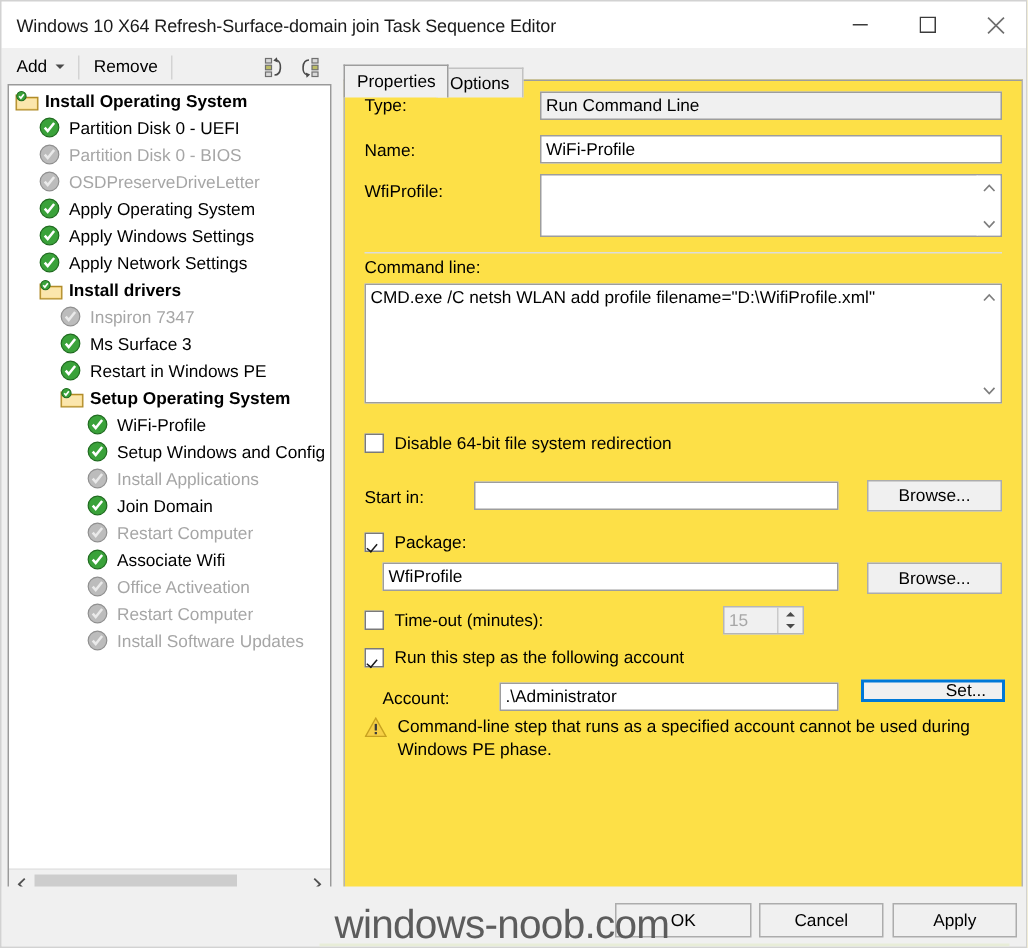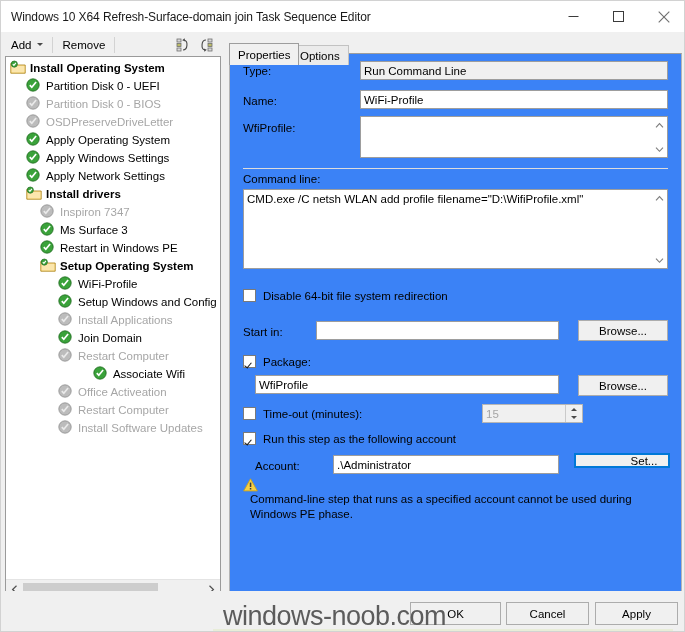--- a/index.html
+++ b/index.html
@@ -168,21 +168,21 @@
     background: #ebebeb;
     border-color: #c2c2c2;
     z-index: 1;
   }
   #tab-properties { left: 0; }
   #tab-options { left: 62px; }
 
   .panel {
     position: absolute; left: 228px; top: 52px;
     width: 453px; height: 540px;
-    background: #3b82f6;
+    background: #fde047;
     border: 1px solid #b4b4b4;
     border-top: 1px solid #9d9d9d;
   }
 
   .lbl {
     position: absolute;
     font-size: 11.5px;
     color: #000;
     white-space: nowrap;
   }
@@ -296,21 +296,20 @@
     border-right: 3.2px solid transparent;
   }
   .spin-up { border-bottom: 3.6px solid #4a4a4a; }
   .spin-dn { border-top: 3.6px solid #4a4a4a; }
 
   
   .warn {
     position: absolute;
     display: flex;
     align-items: flex-start;
-    flex-direction: column;
   }
   .warn-txt {
     margin-left: 7px;
     font-size: 11.5px;
     line-height: 15px;
     width: 420px;
   }
 
   
   .footer {
@@ -551,21 +550,21 @@
         </div>
         <div class="tree-row lvl3 step disabled" style="padding-left: 52px;">
           <span class="ico">
             <svg width="14" height="14" viewBox="0 0 14 14">
               <circle cx="7" cy="7" r="6.2" fill="#bcbcbc" stroke="#8f8f8f" stroke-width="0.8"></circle>
               <path d="M3.8 7.1 L5.8 9.3 L10.1 4" fill="none" stroke="#eaeaea" stroke-width="1.7"></path>
             </svg>
           </span>
           <span class="tree-label">Restart Computer</span>
         </div>
-        <div class="tree-row lvl3 step enabled" style="padding-left: 52px; justify-content: center;">
+        <div class="tree-row lvl3 step enabled" style="padding-left: 52px;">
           <span class="ico">
             <svg width="14" height="14" viewBox="0 0 14 14">
               <circle cx="7" cy="7" r="6.2" fill="#3aa23a" stroke="#1f6b1f" stroke-width="0.8"></circle>
               <path d="M3.8 7.1 L5.8 9.3 L10.1 4" fill="none" stroke="#ffffff" stroke-width="1.7"></path>
             </svg>
           </span>
           <span class="tree-label">Associate Wifi</span>
         </div>
         <div class="tree-row lvl3 step disabled" style="padding-left: 52px;">
           <span class="ico">
@@ -682,21 +681,21 @@
     </div>
     <div class="tinput" style="left:25px; top:321px; width:304px; height:19px;">WfiProfile</div>
     <div class="btn" style="left:348px; top:321px; width:90px; height:21px;">
       <span>Browse...</span>
     </div>
 
     <div class="cb-wrap" style="left:13px; top:353px;">
       <span class="cb" id="cb-timeout"></span>
       <span class="cb-label">Time-out (minutes):</span>
     </div>
-    <div class="spin" style="left:252px; top:350px; width:101px; height:19px;">
+    <div class="spin" style="left:252px; top:350px; width:54px; height:19px;">
       <div class="spin-val">15</div>
       <div class="spin-btns">
         <div class="spin-b">
           <span class="spin-up"></span>
         </div>
         <div class="spin-b">
           <span class="spin-dn"></span>
         </div>
       </div>
     </div>

